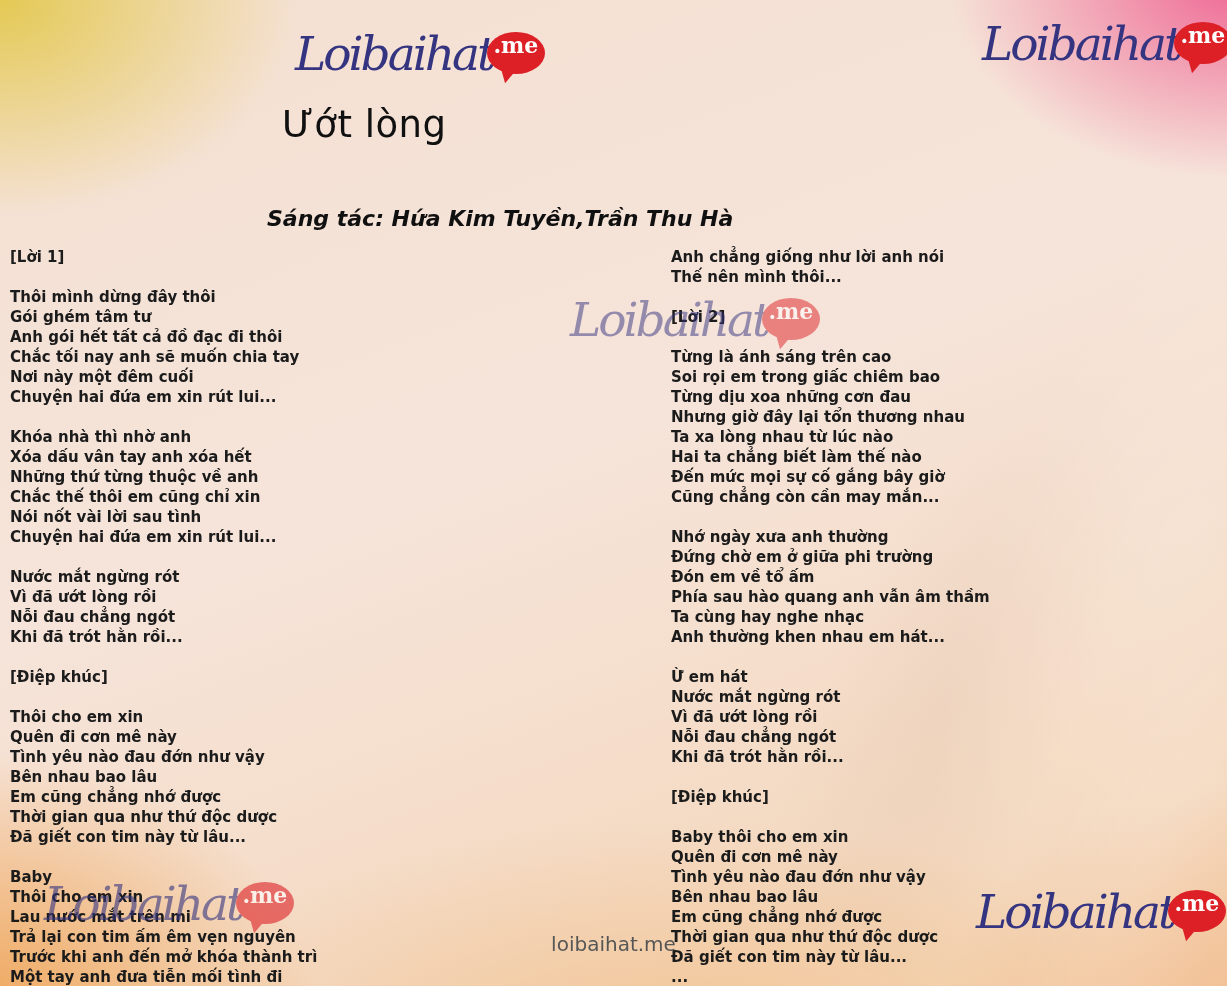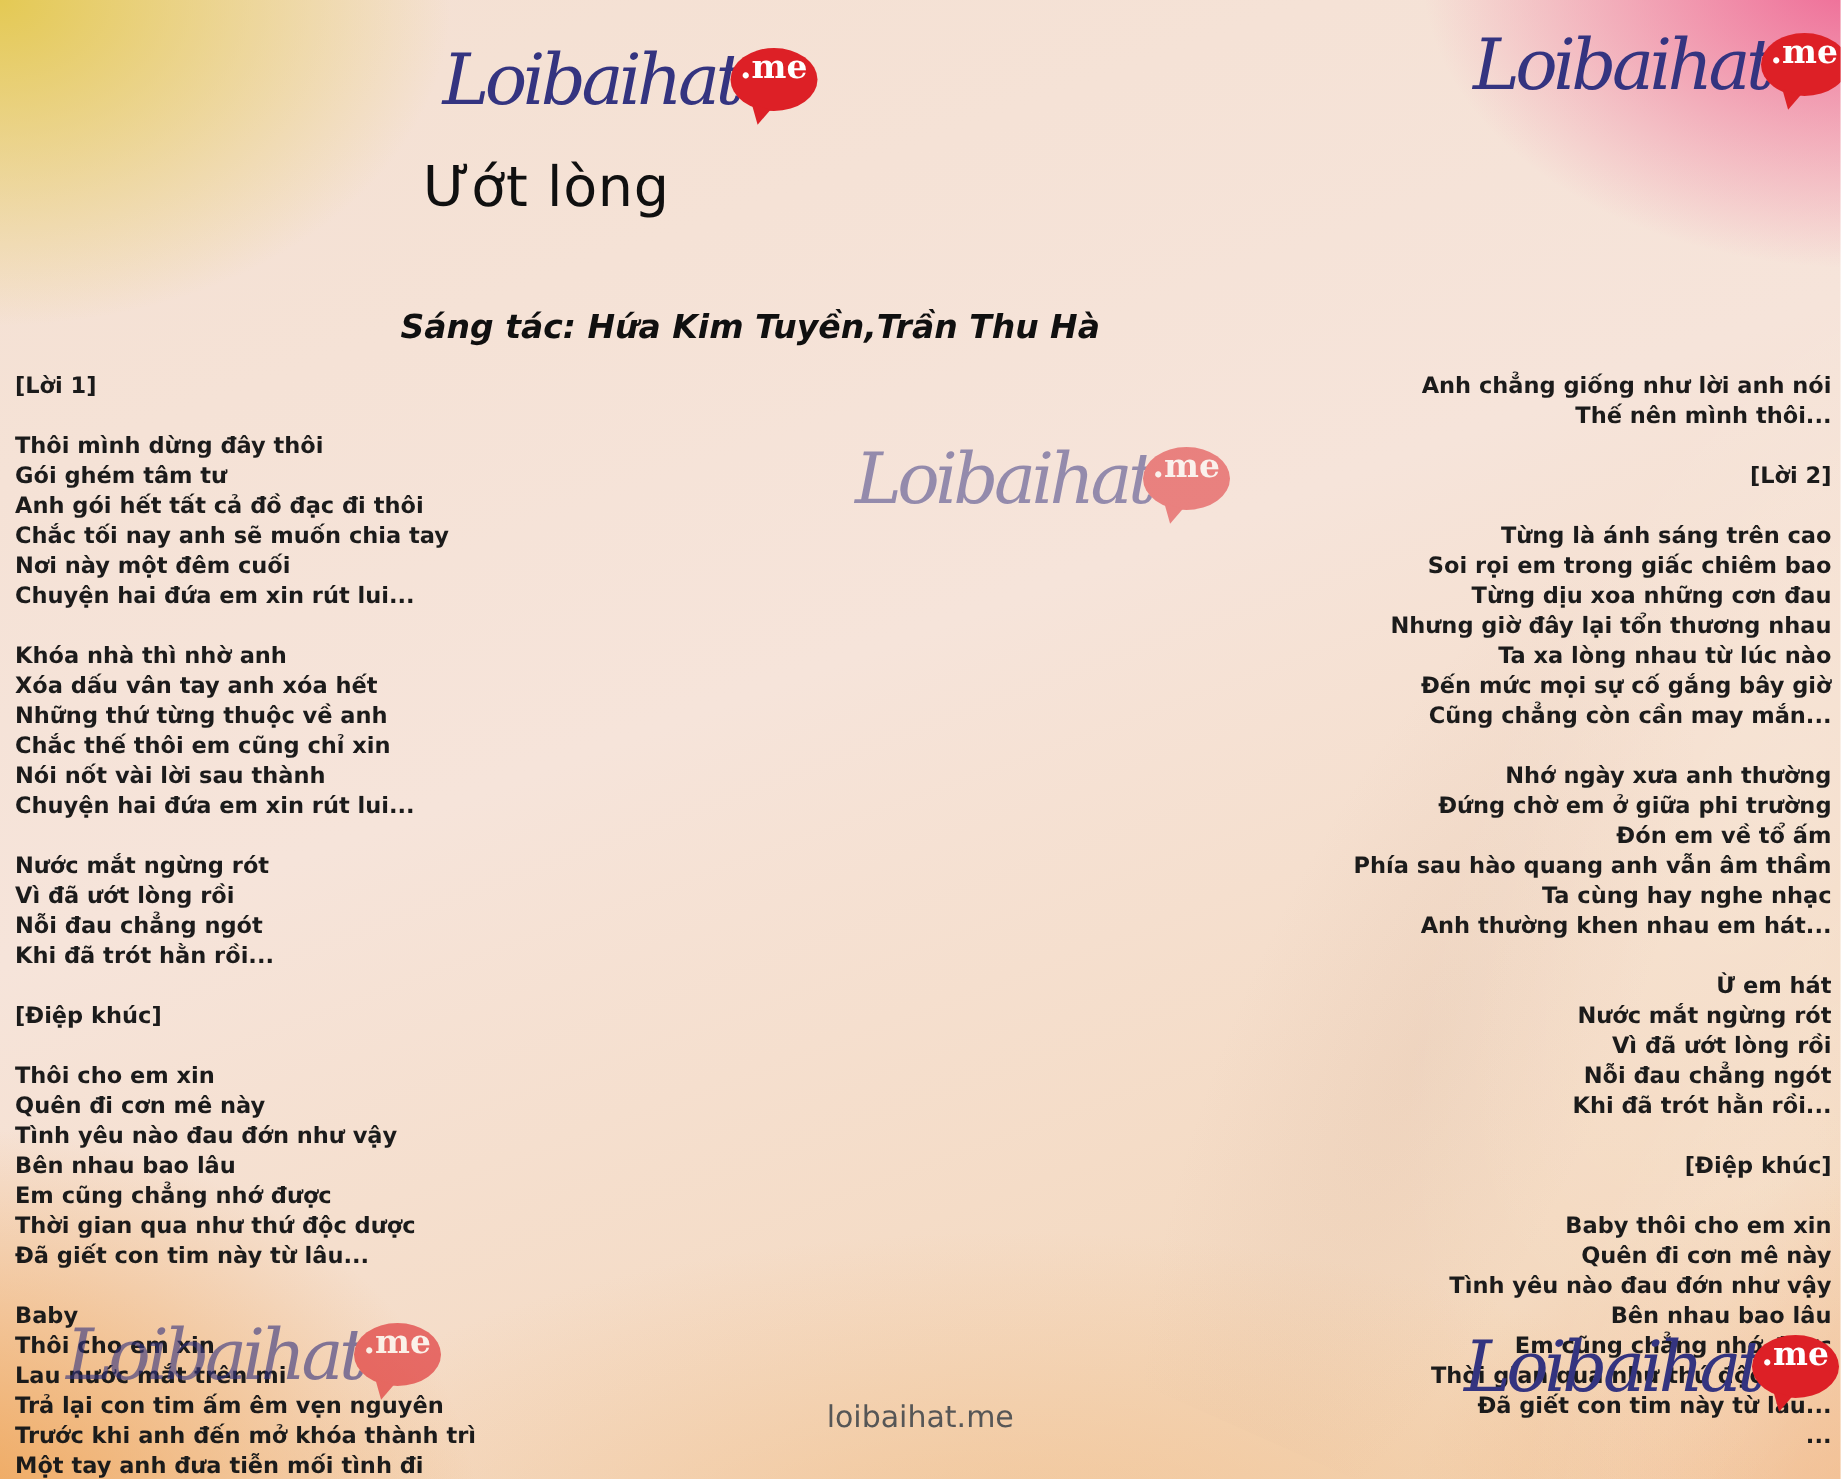--- a/index.html
+++ b/index.html
@@ -57,21 +57,21 @@
     font-size:37px; font-weight:normal; color:#101010; letter-spacing:0.5px;
   }
   .composer {
     position:absolute; left:267px; top:166px;
     font-size:22px; font-weight:bold; font-style:italic; color:#101010;margin-top:40px;
   }
 
   
   .lyrics-col { position:absolute; top:247px; }
   .lyrics-col-left  { left:10px;  width:655px; }
-  .lyrics-col-right { left:671px; width:550px;text-align:right; }
+  .lyrics-col-right { left:671px; width:550px; }
   .lyric-line {
     min-height:20px; line-height:20px; font-size:15px; font-weight:bold;
     color:#1b1b1b; white-space:nowrap;
   }
 
   
   .footer {
     position:absolute; left:50%; transform:translateX(-50%); top:932px;
     font-size:20px; color:#565656;
   }
@@ -106,21 +106,21 @@
       <div class="lyric-line">Gói ghém tâm tư</div>
       <div class="lyric-line">Anh gói hết tất cả đồ đạc đi thôi</div>
       <div class="lyric-line">Chắc tối nay anh sẽ muốn chia tay</div>
       <div class="lyric-line">Nơi này một đêm cuối</div>
       <div class="lyric-line">Chuyện hai đứa em xin rút lui...</div>
       <div class="lyric-line"></div>
       <div class="lyric-line">Khóa nhà thì nhờ anh</div>
       <div class="lyric-line">Xóa dấu vân tay anh xóa hết</div>
       <div class="lyric-line">Những thứ từng thuộc về anh</div>
       <div class="lyric-line">Chắc thế thôi em cũng chỉ xin</div>
-      <div class="lyric-line">Nói nốt vài lời sau thành</div>
+      <div class="lyric-line">Nói nốt vài lời sau tình</div>
       <div class="lyric-line">Chuyện hai đứa em xin rút lui...</div>
       <div class="lyric-line"></div>
       <div class="lyric-line">Nước mắt ngừng rót</div>
       <div class="lyric-line">Vì đã ướt lòng rồi</div>
       <div class="lyric-line">Nỗi đau chẳng ngót</div>
       <div class="lyric-line">Khi đã trót hằn rồi...</div>
       <div class="lyric-line"></div>
       <div class="lyric-line">[Điệp khúc]</div>
       <div class="lyric-line"></div>
       <div class="lyric-line">Thôi cho em xin</div>
@@ -142,20 +142,21 @@
       <div class="lyric-line">Anh chẳng giống như lời anh nói</div>
       <div class="lyric-line">Thế nên mình thôi...</div>
       <div class="lyric-line"></div>
       <div class="lyric-line">[Lời 2]</div>
       <div class="lyric-line"></div>
       <div class="lyric-line">Từng là ánh sáng trên cao</div>
       <div class="lyric-line">Soi rọi em trong giấc chiêm bao</div>
       <div class="lyric-line">Từng dịu xoa những cơn đau</div>
       <div class="lyric-line">Nhưng giờ đây lại tổn thương nhau</div>
       <div class="lyric-line">Ta xa lòng nhau từ lúc nào</div>
+      <div class="lyric-line">Hai ta chẳng biết làm thế nào</div>
       <div class="lyric-line">Đến mức mọi sự cố gắng bây giờ</div>
       <div class="lyric-line">Cũng chẳng còn cần may mắn...</div>
       <div class="lyric-line"></div>
       <div class="lyric-line">Nhớ ngày xưa anh thường</div>
       <div class="lyric-line">Đứng chờ em ở giữa phi trường</div>
       <div class="lyric-line">Đón em về tổ ấm</div>
       <div class="lyric-line">Phía sau hào quang anh vẫn âm thầm</div>
       <div class="lyric-line">Ta cùng hay nghe nhạc</div>
       <div class="lyric-line">Anh thường khen nhau em hát...</div>
       <div class="lyric-line"></div>

